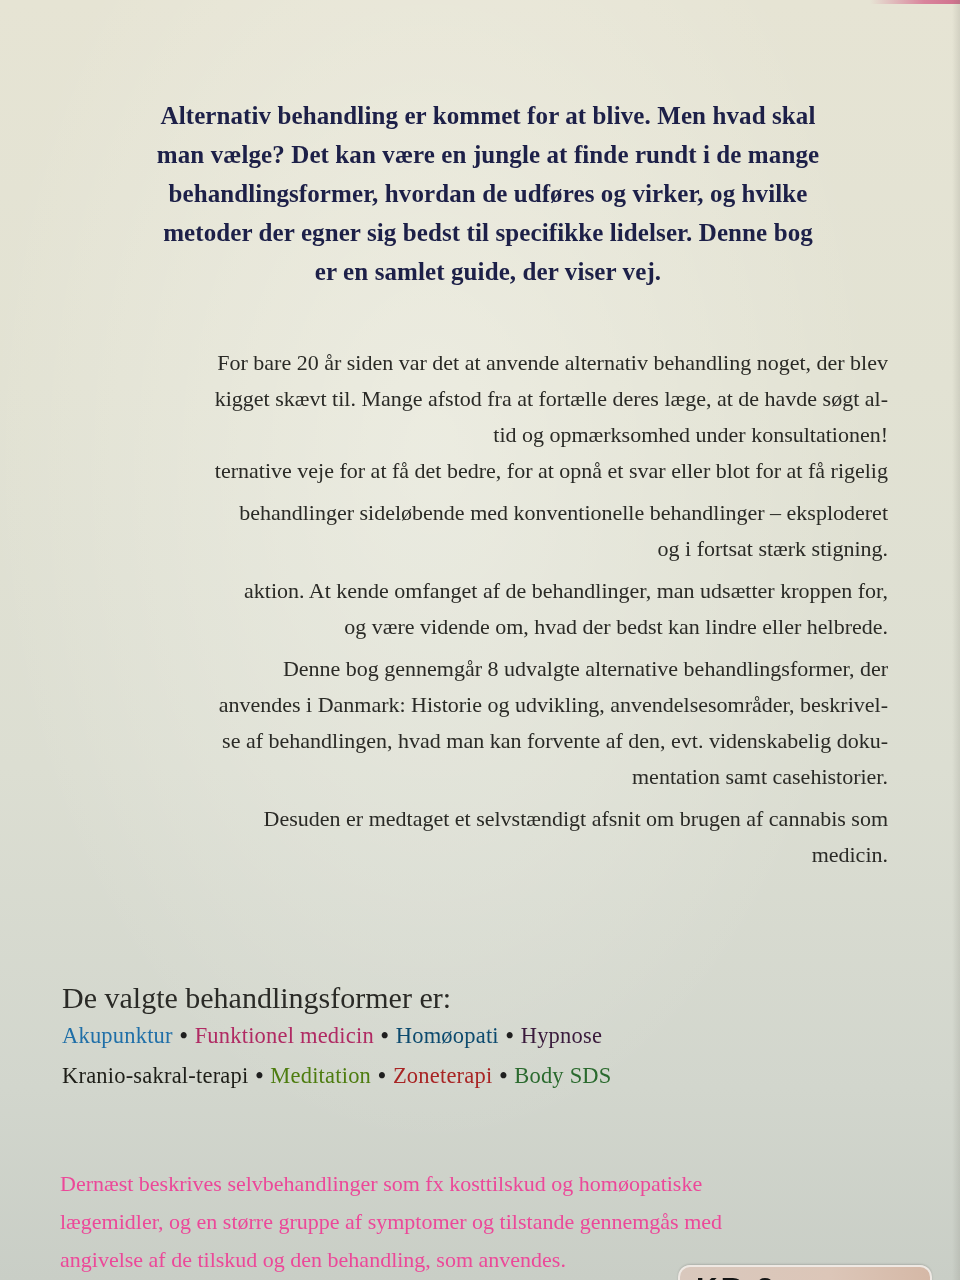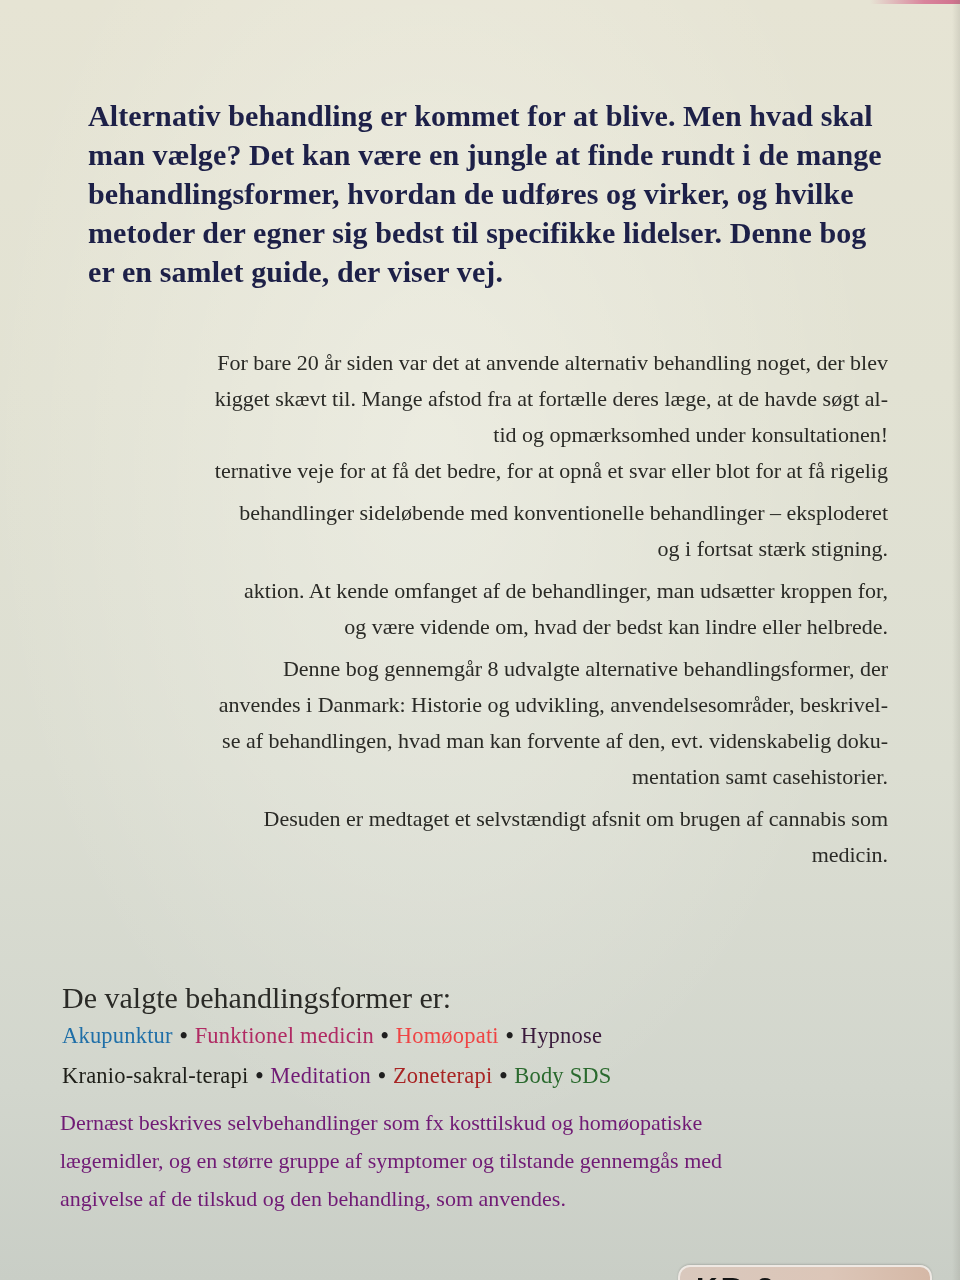--- a/index.html
+++ b/index.html
@@ -37,24 +37,25 @@
       height: 1280px;
       background: linear-gradient(90deg, rgba(0,0,0,0) 0%, rgba(120,120,110,0.18) 100%);
     }
     .intro {
       position: absolute;
       left: 88px;
       top: 96px;
       width: 800px;
       font-family: "Liberation Serif", "DejaVu Serif", serif;
       font-weight: bold;
-      font-size: 30px;
+      font-size: 25px;
       line-height: 39px;
       color: #1d2048;
       letter-spacing: 0.1px;
+      text-align: center;
     }
     .intro .line { display: block; white-space: nowrap; }
     .body-text {
       position: absolute;
       left: 88px;
       top: 345px;
       width: 800px;
       font-size: 22px;
       line-height: 36px;
       color: #2a2a26;
@@ -79,25 +80,25 @@
       line-height: 40px;
       font-weight: bold;
       white-space: nowrap;
       font-family: "Liberation Serif", "DejaVu Serif", serif;
     }
     .treat { font-weight: normal; letter-spacing: 0.2px; }
     .bullet { color: #1f1f1f; margin: 0 7px; font-weight: bold; }
     .outro {
       position: absolute;
       left: 60px;
-      top: 1104px;
+      top: 1165px;
       width: 840px;
       font-size: 22px;
       line-height: 38px;
-      color: #701a75;
+      color: #ec4899;
     }
     .outro .line { display: block; white-space: nowrap; }
     .sticker {
       position: absolute;
       left: 678px;
       top: 1265px;
       width: 250px;
       height: 40px;
       border-radius: 12px;
       background: linear-gradient(90deg, #d9c8bd 0%, #dcc6b8 60%, #d5b8a6 100%);
@@ -154,24 +155,24 @@
   </div>
   <div class="para">
     <span class="line indent">Desuden er medtaget et selvstændigt afsnit om brugen af cannabis som</span>
     <span class="line">medicin.</span>
   </div>
 </div>
 
 <div class="list-block">
   <div class="list-intro">De valgte behandlingsformer er:</div>
   <div class="treat-line">
-    <span class="treat" style="color:#1f6fa8">Akupunktur</span><span class="bullet">•</span><span class="treat" style="color:#b02a63">Funktionel medicin</span><span class="bullet">•</span><span class="treat" style="color:#ef4444">Homøopati</span><span class="bullet">•</span><span class="treat" style="color:#3a1a3c">Hypnose</span>
+    <span class="treat" style="color:#1f6fa8">Akupunktur</span><span class="bullet">•</span><span class="treat" style="color:#b02a63">Funktionel medicin</span><span class="bullet">•</span><span class="treat" style="color:#0c4a6e">Homøopati</span><span class="bullet">•</span><span class="treat" style="color:#3a1a3c">Hypnose</span>
   </div>
   <div class="treat-line">
-    <span class="treat" style="color:#1e1e18">Kranio-sakral-terapi</span><span class="bullet">•</span><span class="treat" style="color:#701a75">Meditation</span><span class="bullet">•</span><span class="treat" style="color:#a82424">Zoneterapi</span><span class="bullet">•</span><span class="treat" style="color:#2a6a2e">Body SDS</span>
+    <span class="treat" style="color:#1e1e18">Kranio-sakral-terapi</span><span class="bullet">•</span><span class="treat" style="color:#4d7c0f">Meditation</span><span class="bullet">•</span><span class="treat" style="color:#a82424">Zoneterapi</span><span class="bullet">•</span><span class="treat" style="color:#2a6a2e">Body SDS</span>
   </div>
 </div>
 
 <div class="outro">
   <span class="line">Dernæst beskrives selvbehandlinger som fx kosttilskud og homøopatiske</span>
   <span class="line">lægemidler, og en større gruppe af symptomer og tilstande gennemgås med</span>
   <span class="line">angivelse af de tilskud og den behandling, som anvendes.</span>
 </div>
 
 <div class="sticker">

